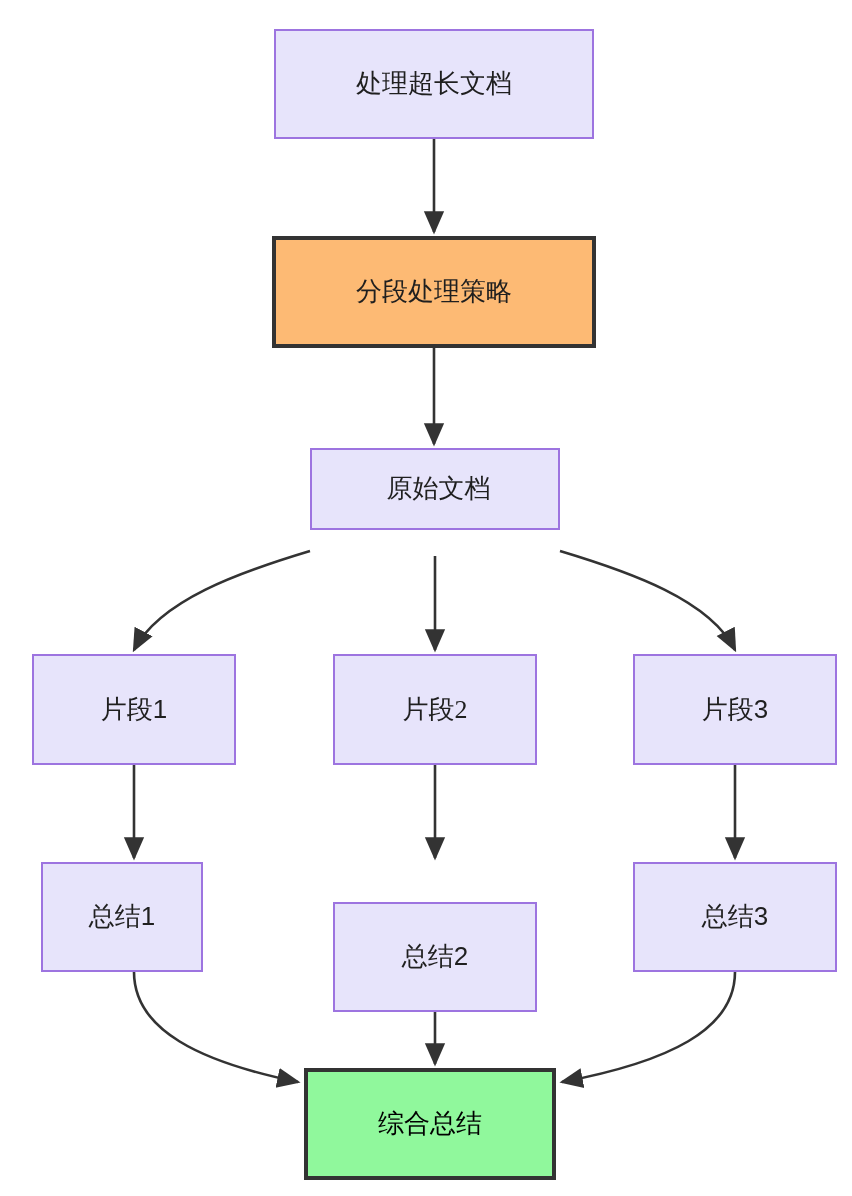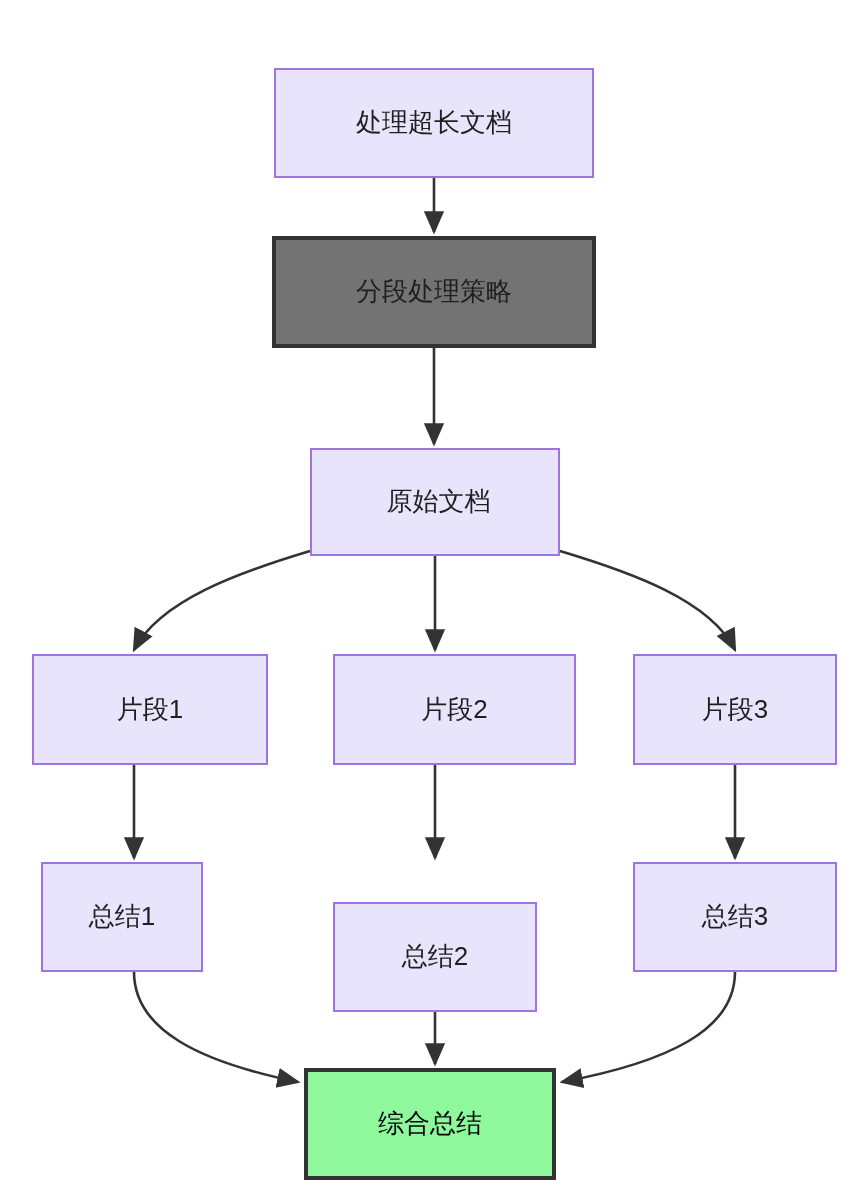--- a/index.html
+++ b/index.html
@@ -42,21 +42,21 @@
   }
   
   .node.normal {
     background: #e7e4fb;
     border: 2px solid #9d74e0;
     color: #1f1f1f;
     font-size: 26px;
   }
   
   .node.emphasis {
-    background: #737373;
+    background: #fdba74;
     border: 4px solid #333333;
     color: #1f1f1f;
     font-size: 26px;
   }
   
   .node.success {
     background: #90f89c;
     border: 4px solid #333333;
     color: #000000;
     font-size: 26px;
@@ -82,33 +82,33 @@
         <path d="M 134 765 L 134 858" fill="none" stroke="#333333" stroke-width="2.6" marker-end="url(#arrowhead)"></path>
         <path d="M 435 765 L 435 858" fill="none" stroke="#333333" stroke-width="2.6" marker-end="url(#arrowhead)"></path>
         <path d="M 735 765 L 735 858" fill="none" stroke="#333333" stroke-width="2.6" marker-end="url(#arrowhead)"></path>
         <path d="M 134 972 C 134 1030, 200 1062, 298 1082" fill="none" stroke="#333333" stroke-width="2.6" marker-end="url(#arrowhead)"></path>
         <path d="M 435 972 L 435 1064" fill="none" stroke="#333333" stroke-width="2.6" marker-end="url(#arrowhead)"></path>
         <path d="M 735 972 C 735 1030, 668 1062, 562 1082" fill="none" stroke="#333333" stroke-width="2.6" marker-end="url(#arrowhead)"></path>
       </g>
   </svg>
 
   <div id="nodes">
-      <div class="node normal" style="left: 274px; top: 29px; width: 320px; height: 110px; margin-top: 39px;">
+      <div class="node normal" style="left: 274px; top: 29px; width: 320px; height: 110px;">
         <span class="node-label">处理超长文档</span>
       </div>
       <div class="node emphasis" style="left: 272px; top: 236px; width: 324px; height: 112px;">
         <span class="node-label">分段处理策略</span>
       </div>
-      <div class="node normal" style="left: 310px; top: 448px; width: 250px; height: 108px; padding-left: 7px;">
+      <div class="node normal" style="left: 310px; top: 448px; width: 250px; height: 82px; padding-left: 7px;">
         <span class="node-label">原始文档</span>
       </div>
-      <div class="node normal" style="left: 32px; top: 654px; width: 236px; height: 111px;">
+      <div class="node normal" style="left: 32px; top: 654px; width: 204px; height: 111px;">
         <span class="node-label">片段1</span>
       </div>
-      <div class="node normal" style="left: 333px; top: 654px; width: 243px; height: 111px;">
+      <div class="node normal" style="left: 333px; top: 654px; width: 204px; height: 111px; font-family: Liberation Serif, serif;">
         <span class="node-label">片段2</span>
       </div>
       <div class="node normal" style="left: 633px; top: 654px; width: 204px; height: 111px;">
         <span class="node-label">片段3</span>
       </div>
       <div class="node normal" style="left: 41px; top: 862px; width: 162px; height: 110px; text-align: right;">
         <span class="node-label">总结1</span>
       </div>
       <div class="node normal" style="left: 333px; top: 902px; width: 204px; height: 110px;">
         <span class="node-label">总结2</span>

